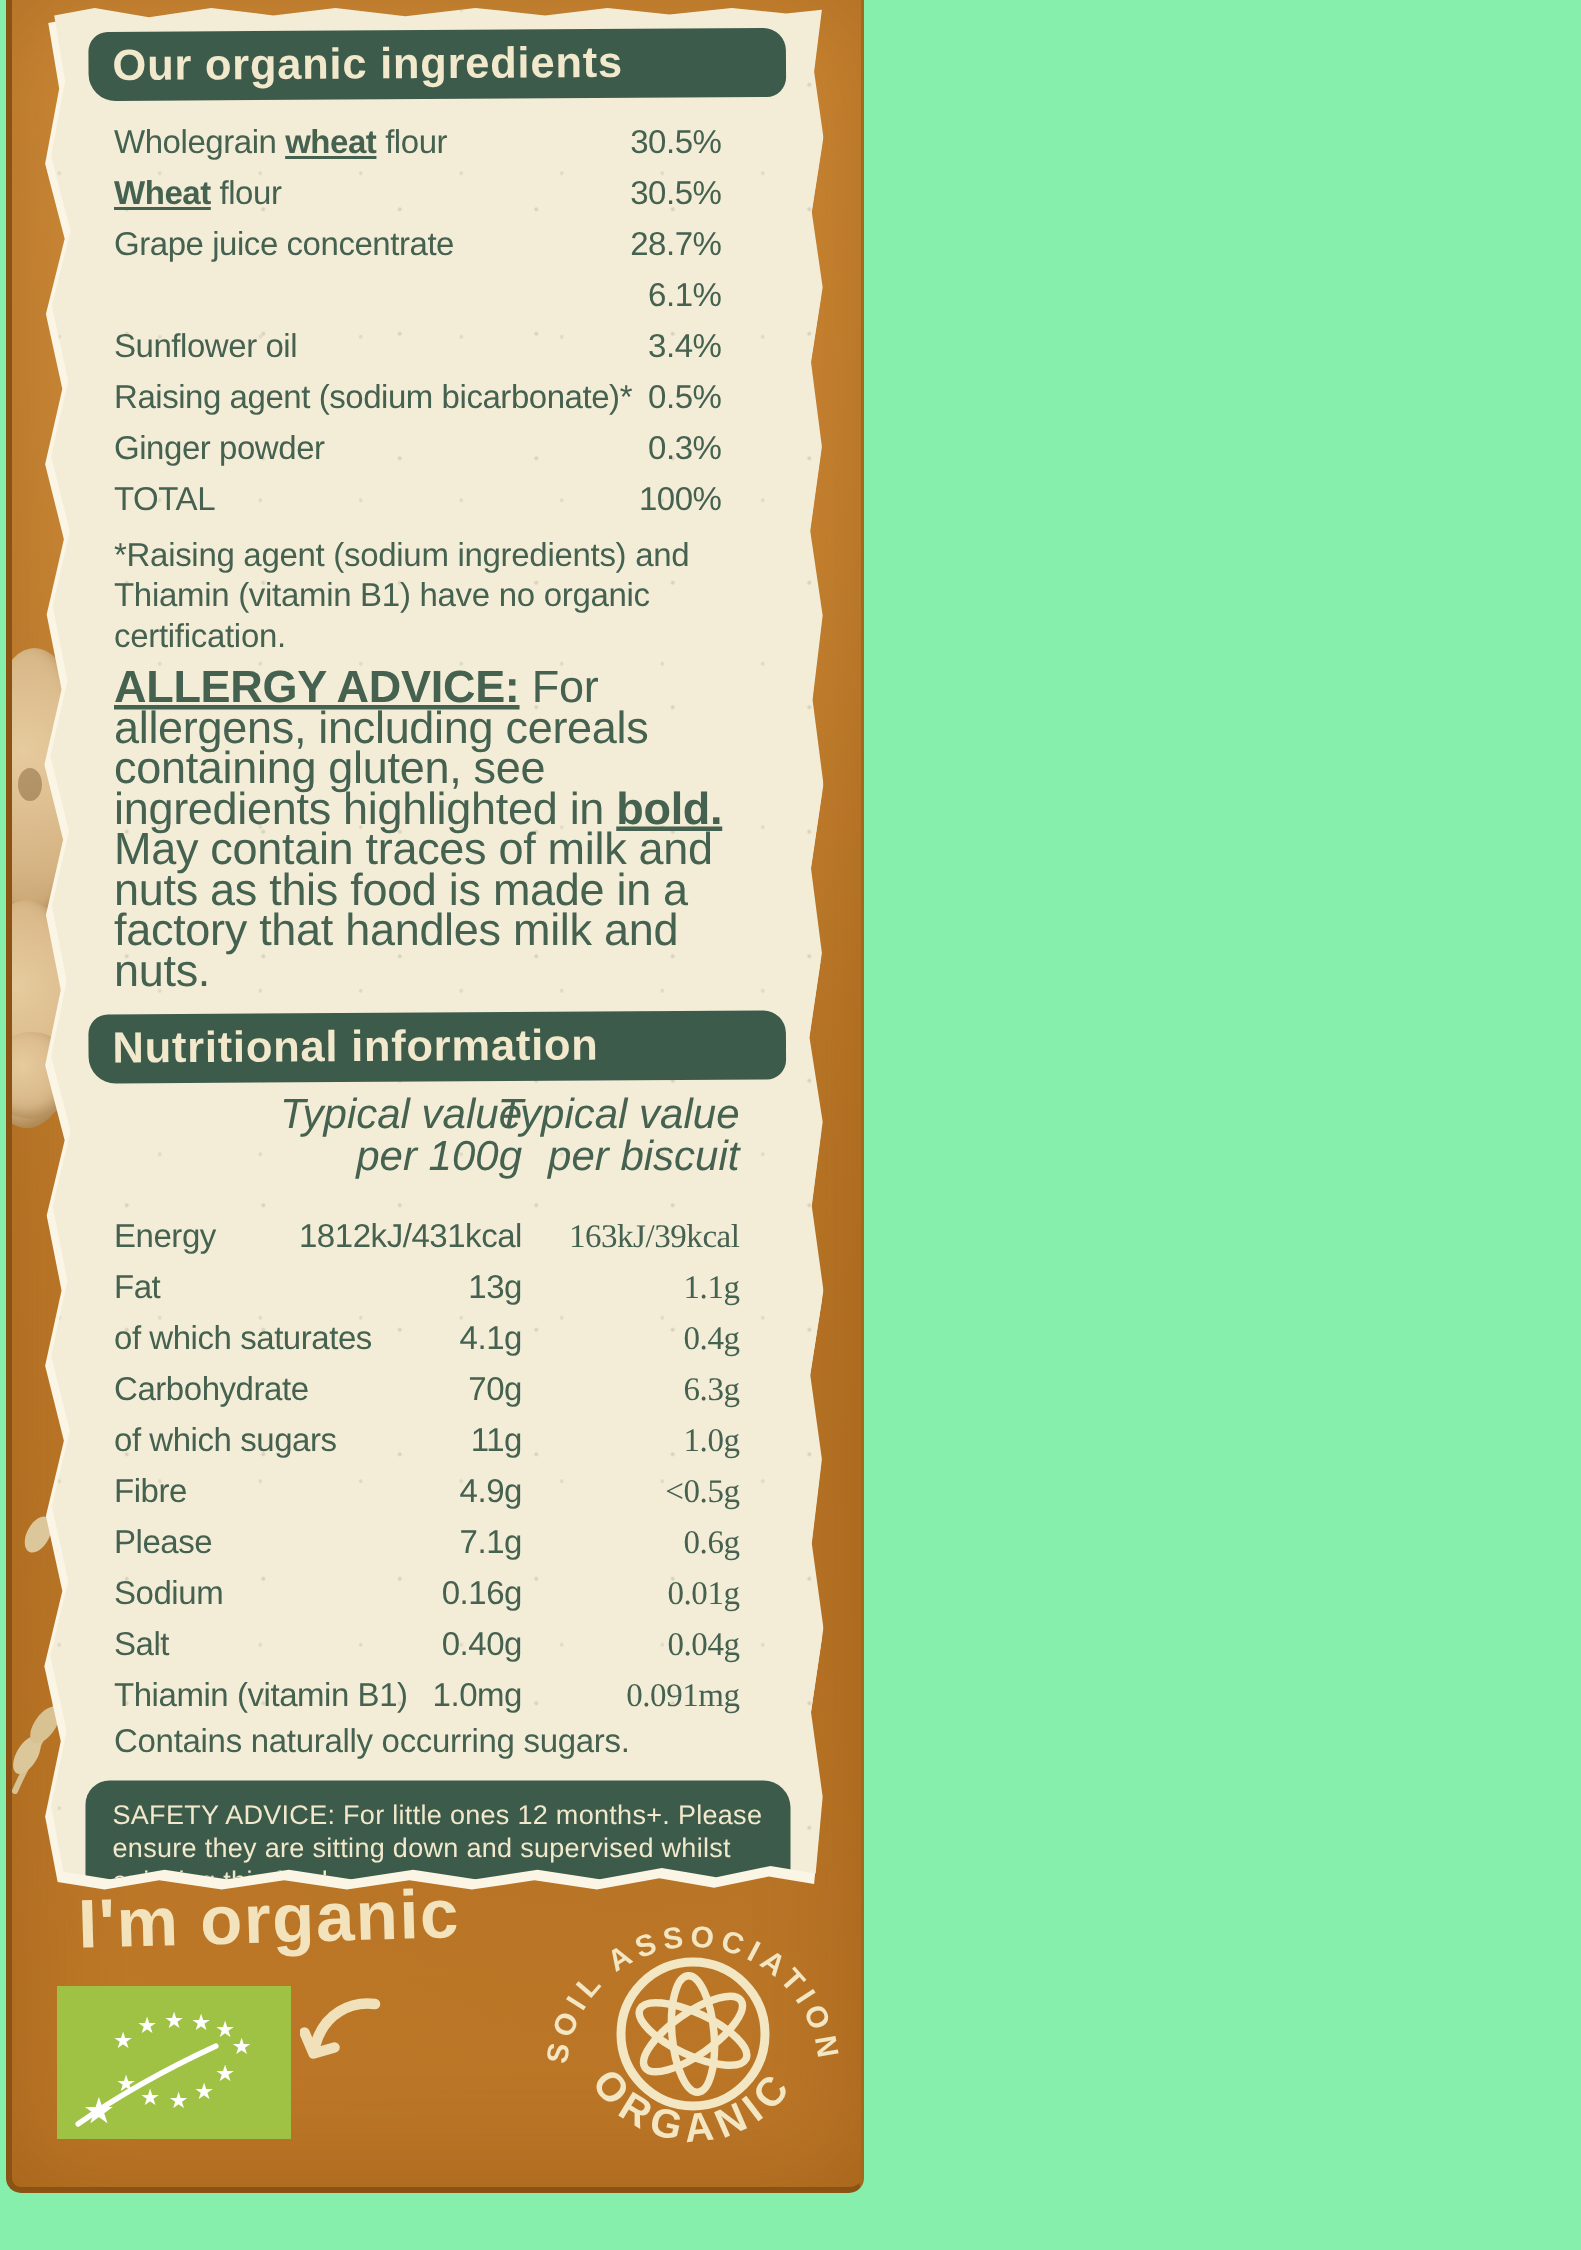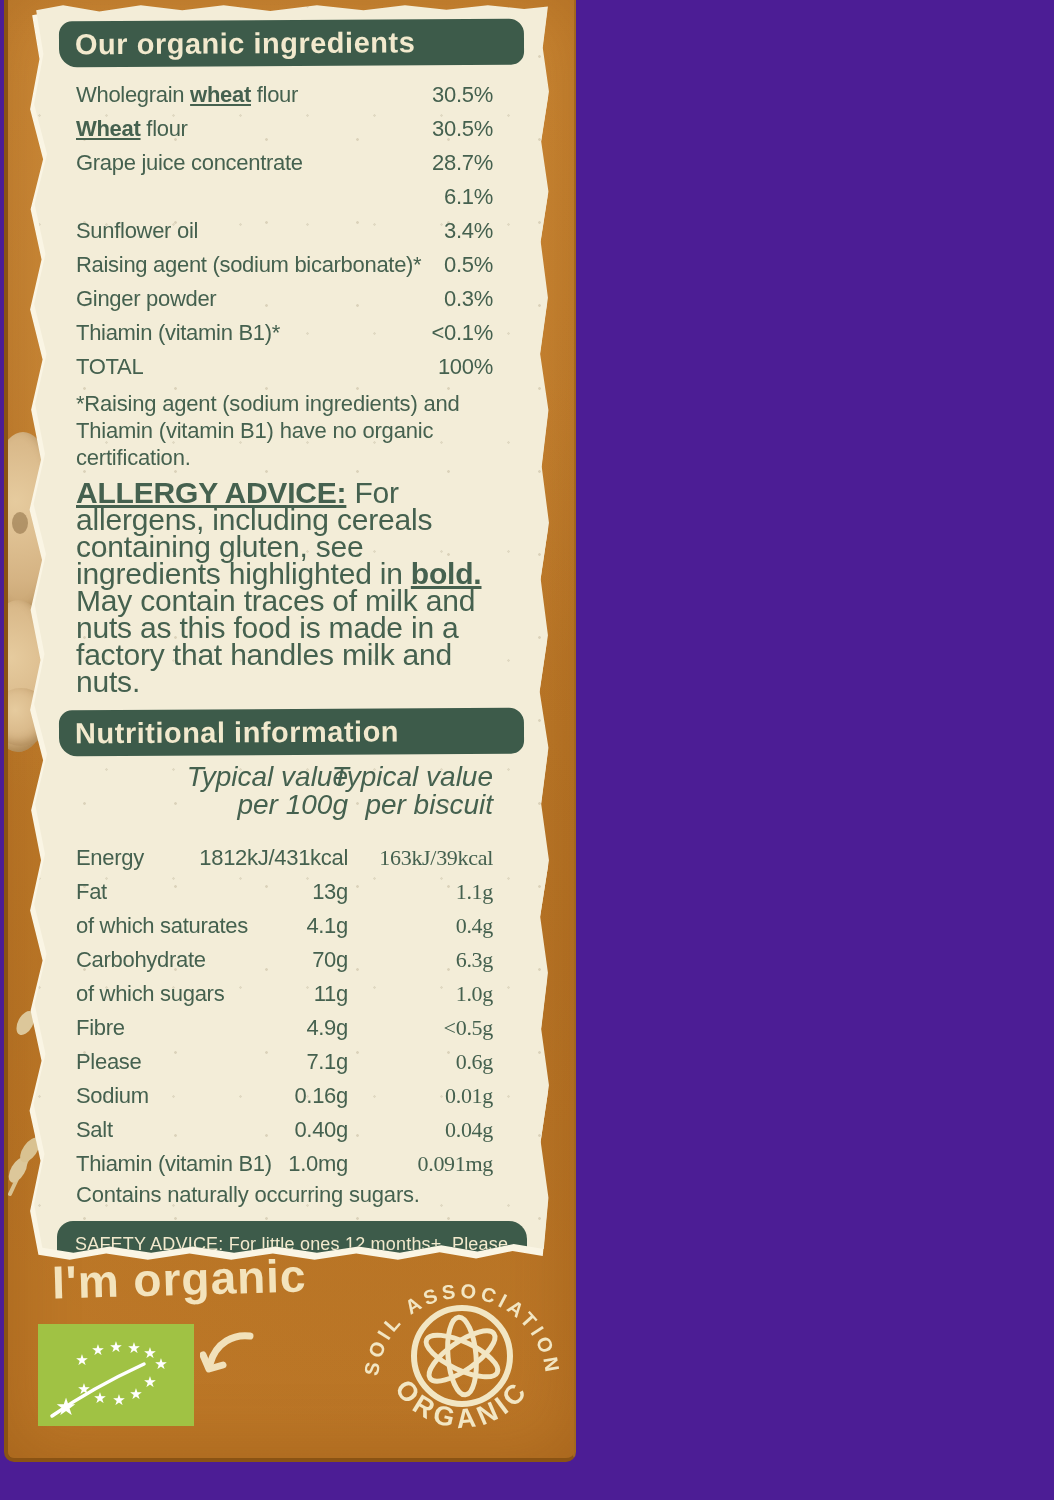--- a/index.html
+++ b/index.html
@@ -1,16 +1,16 @@
 <!DOCTYPE html>
 <html><head>
 <meta charset="utf-8">
 <style>
   html,body{margin:0;padding:0;background:#ffffff;}
-  .stage{position:relative;width:1054px;height:1500px;background:#4c1d95;overflow:hidden;
+  .stage{position:relative;width:1054px;height:1500px;background:#86efac;overflow:hidden;
          font-family:"Liberation Sans",sans-serif;}
   
   .panel{position:absolute;left:4px;top:0;width:566px;height:1458px;overflow:hidden;
          background:
            radial-gradient(circle at 30% 18%, rgba(255,220,160,.10), transparent 45%),
            radial-gradient(circle at 72% 62%, rgba(110,55,5,.12), transparent 55%),
            linear-gradient(180deg,#c8832f 0%,#c07c2a 50%,#bb7626 100%);
          border-left:4px solid #8a5314;border-right:2px solid #a3671d;border-bottom:4px solid #8a5314;
          border-radius:0 0 10px 10px;
          box-shadow:inset 0 0 70px rgba(110,55,0,.28);}
@@ -40,21 +40,21 @@
          background-size:91px 83px,67px 109px;background-position:7px 11px,41px 57px;}
   
   .gbox{background:#3d5b4a;color:#f2e9cd;box-sizing:border-box;}
   .hbox{height:46px;width:465px;margin-left:-17px;border-radius:13px 15px 13px 18px;
         display:flex;align-items:center;padding-left:16px;
         font-size:29px;font-weight:bold;letter-spacing:.5px;transform:rotate(-.35deg);}
   .hbox2{margin-top:14px;}
   
   .ing-rows{margin-top:12px;}
   .ing-row{position:relative;height:34px;line-height:34px;font-size:22px;letter-spacing:-.3px;white-space:nowrap;}
-  .ing-val{position:absolute;right:0;top:0;}
+  .ing-val{position:absolute;right:12px;top:0;}
   b{font-weight:bold;text-decoration:underline;}
   .note{margin-top:6px;font-size:22px;line-height:27px;letter-spacing:-.2px;}
   .allergy{margin-top:8px;font-size:30px;line-height:27px;letter-spacing:-.2px;}
   
   .nut-head{position:relative;height:56px;margin-top:8px;font-size:28px;line-height:28px;font-style:italic;}
   .nh{position:absolute;top:0;text-align:right;white-space:nowrap;}
   .nh-2{right:145px;} .nh-3{right:0;}
   .nut-rows{margin-top:22px;}
   .nut-row{position:relative;height:34px;line-height:34px;font-size:22px;letter-spacing:-.3px;white-space:nowrap;}
   .nut-v1{position:absolute;right:145px;top:0;}
@@ -116,24 +116,20 @@
           <span>Sunflower oil</span>
           <span class="ing-val">3.4%</span>
         </div>
         <div class="ing-row">
           <span>Raising agent (sodium bicarbonate)*</span>
           <span class="ing-val">0.5%</span>
         </div>
         <div class="ing-row">
           <span>Ginger powder</span>
           <span class="ing-val">0.3%</span>
-        </div>
-        <div class="ing-row">
-          <span>Thiamin (vitamin B1)*</span>
-          <span class="ing-val">&lt;0.1%</span>
         </div>
         <div class="ing-row">
           <span>TOTAL</span>
           <span class="ing-val">100%</span>
         </div>
       </div>
 
       <div class="note">*Raising agent (sodium ingredients) and Thiamin (vitamin B1) have no organic certification.</div>
 
       <div class="allergy">

